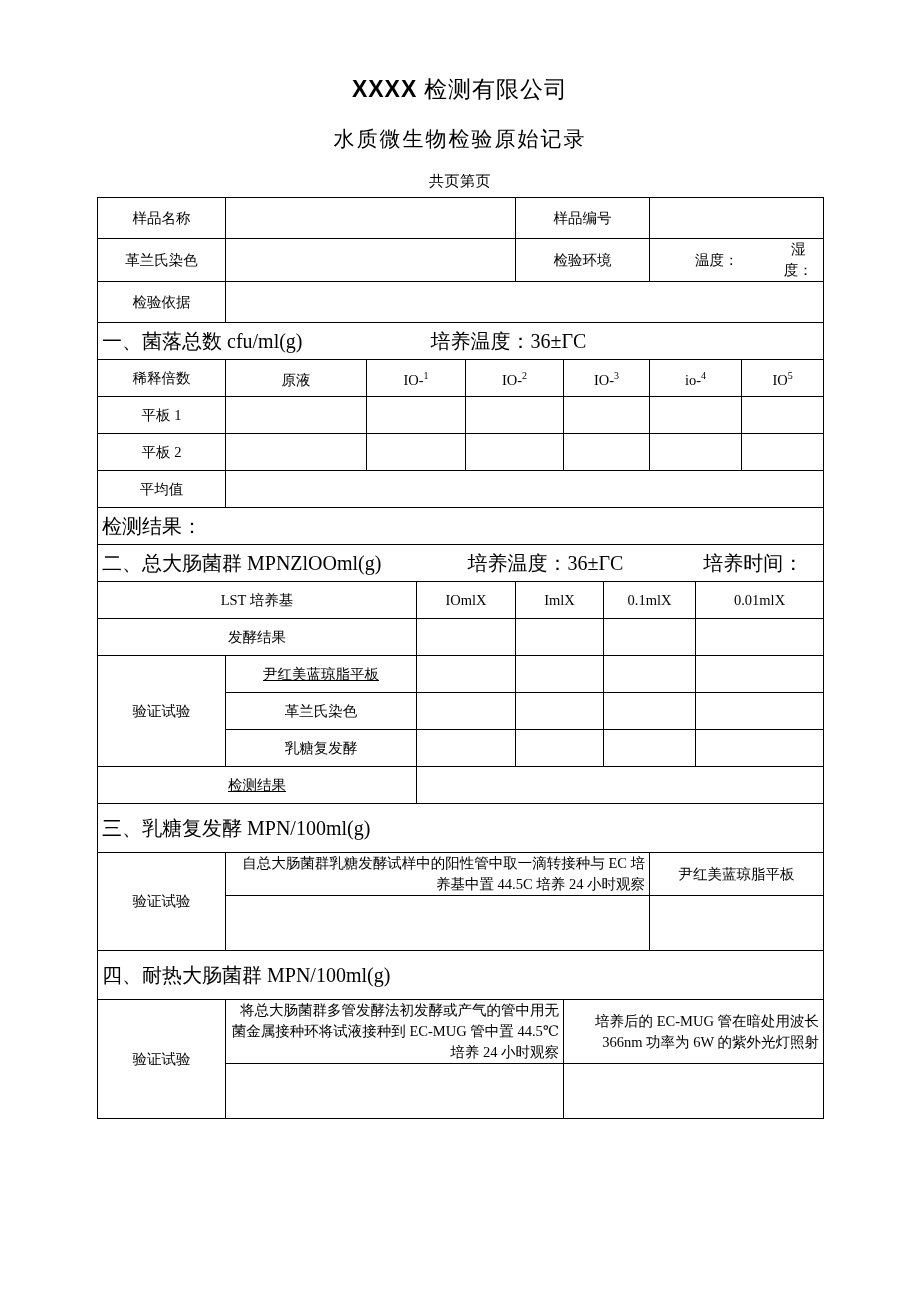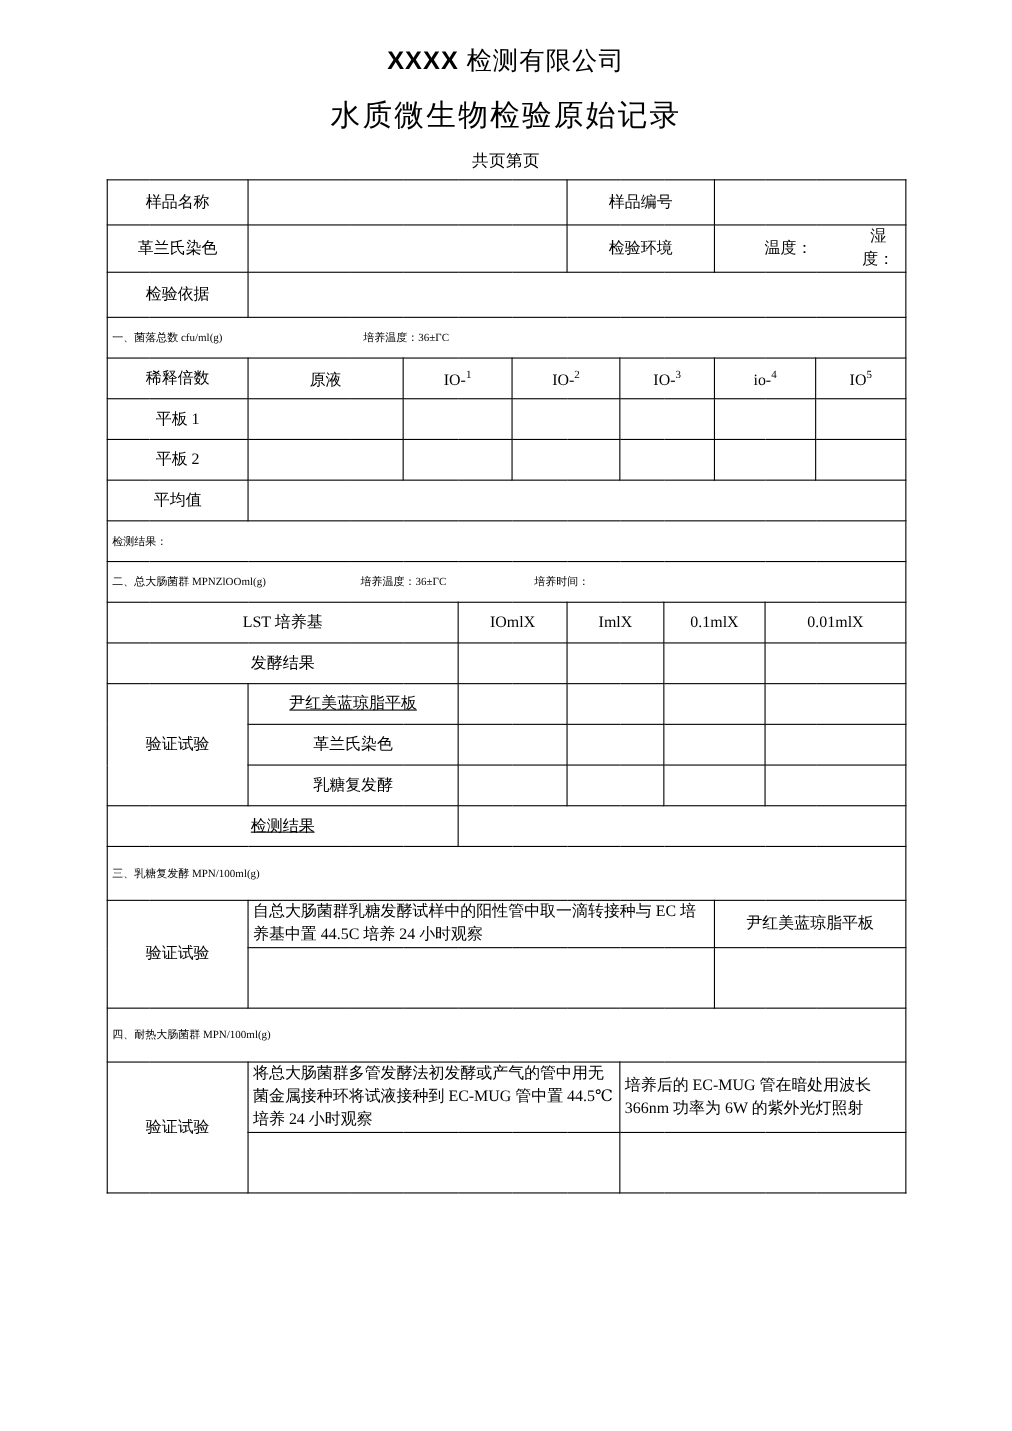--- a/index.html
+++ b/index.html
@@ -17,36 +17,36 @@
   }
   .page {
     width: 920px;
     height: 1301px;
     position: relative;
     box-sizing: border-box;
     padding: 0;
   }
   
   .title-block {
-    padding-top: 38px;
+    padding-top: 72px;
     text-align: center;
   }
   .title-company {
     font-size: 23px;
     letter-spacing: 1px;
     line-height: 34px;
     white-space: nowrap;
   }
   .title-company .xxxx {
     font-weight: bold;
     font-family: "Liberation Sans", "DejaVu Sans", sans-serif;
     letter-spacing: 1px;
   }
   .title-main {
-    font-size: 27px;
+    font-size: 21px;
     line-height: 40px;
     letter-spacing: 2px;
     margin-top: 12px;
   }
   .page-count {
     font-size: 15px;
     line-height: 20px;
     margin-top: 12px;
     letter-spacing: 0.5px;
   }
@@ -70,42 +70,42 @@
   .l { text-align: center; }
   .pad-l { padding-left: 7px; text-decoration: underline; }
   .h33 { height: 40px; }
   .hsec { height: 36px; }
   .hrow { height: 36px; }
   .htall { height: 48px; }
 
   .sec-head {
     text-align: left;
     padding-left: 5px;
-    font-size: 10px;
+    font-size: 20px;
     white-space: nowrap;
   }
   .sec-head .sp1 { display: inline-block; width: 128px; }
   .sec-head .sp2 { display: inline-block; width: 86px; }
   .sec-head .sp3 { display: inline-block; width: 80px; }
 
   .env-inner {
     display: flex;
     align-items: center;
     height: 100%;
   }
   .env-inner .t { width: 128px; padding-left: 2px; }
   .env-inner .h { }
 
   .sup-row sup {
     font-size: 10px;
     vertical-align: super;
   }
 
   .para {
-    text-align: left;
+    text-align: right;
     padding: 5px 6px 5px 7px;
     line-height: 25px;
     vertical-align: middle;
     font-size: 14.5px;
   }
   .blank-tall { height: 54px; }
 </style>
 </head>
 <body>
 

